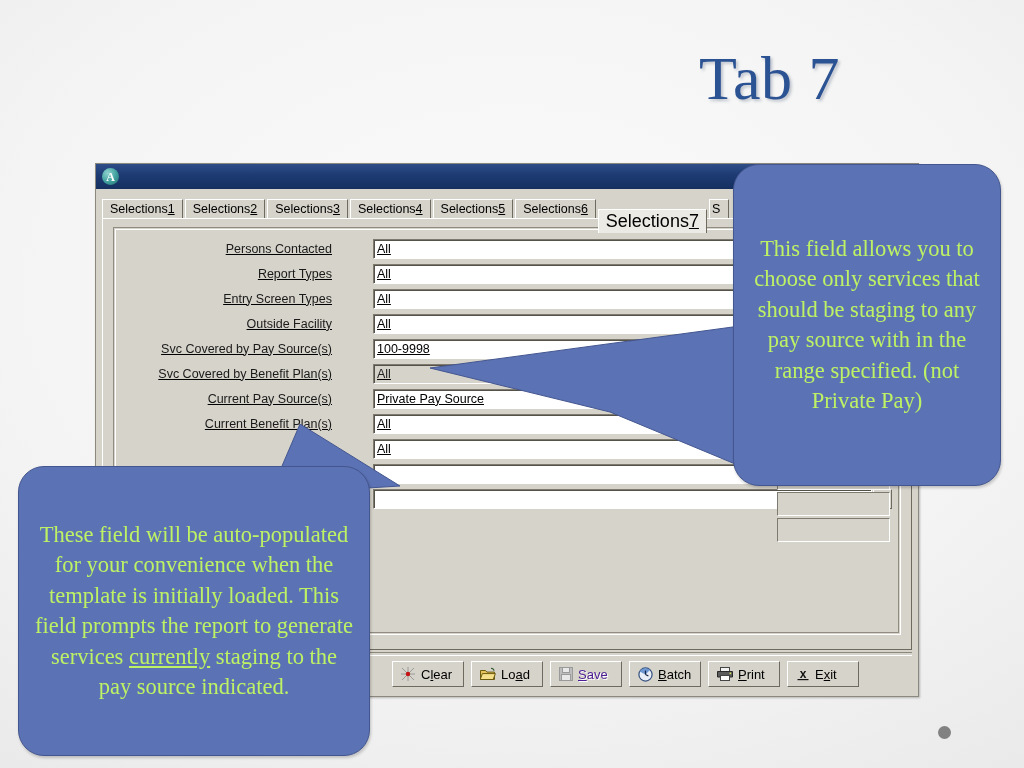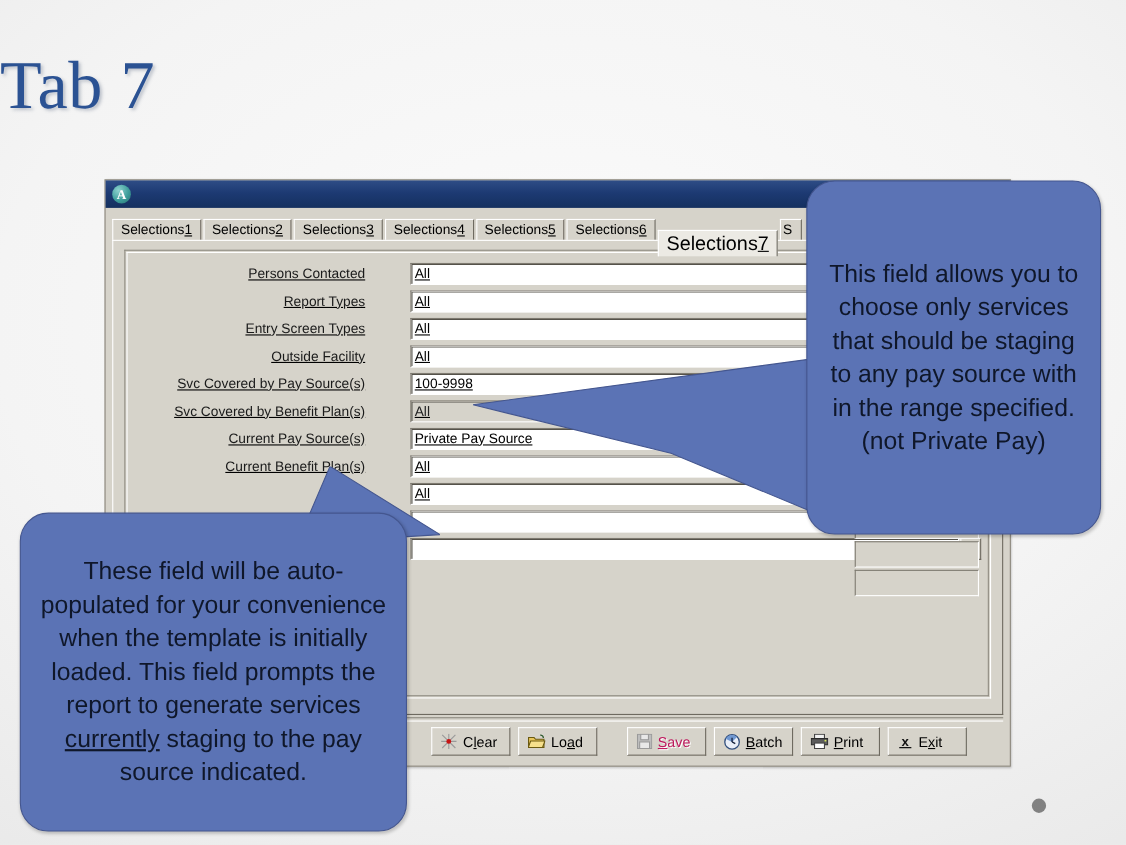--- a/index.html
+++ b/index.html
@@ -10,21 +10,21 @@
   }
   #slide{
     position:absolute;inset:0;
     background:
       radial-gradient(120% 110% at 50% 38%, #fbfbfb 0%, #f4f4f4 42%, #e9e9e9 72%, #dcdcdc 100%);
   }
 
   
   #slide-title{
     position:absolute;left:0;top:44px;width:840px;
-    text-align:left;
+    text-align:right;
     font-family:"Liberation Serif","DejaVu Serif",serif;
     font-size:62px;line-height:68px;
     color:#2b5293;
     text-shadow:2px 2px 3px rgba(120,130,150,.45);
     letter-spacing:.5px;
   }
 
   
   #app-window{
     position:absolute;left:95px;top:163px;width:822px;height:532px;
@@ -137,33 +137,33 @@
     position:absolute;left:6px;right:6px;bottom:6px;height:32px;
     display:flex;align-items:center;padding-left:290px;
   }
   .tbtn{
     height:26px;min-width:72px;padding:0 8px;box-sizing:border-box;
     background:#d6d3ca;
     border:1px solid #ffffff;border-right-color:#6e6a60;border-bottom-color:#6e6a60;
     display:flex;align-items:center;gap:5px;
     font-size:13px;color:#000000;white-space:nowrap;
   }
-  .tbtn.disabled{color:#be185d;text-shadow:1px 1px 0 #ffffff;margin-left:20px;}
+  .tbtn.disabled{color:#4c1d95;text-shadow:1px 1px 0 #ffffff;}
   .tbtn .mn{text-decoration:underline;}
   .tbtn svg{display:block;flex:none;}
   .tbtn-sep{width:7px;}
 
   
   .bubble{
     position:absolute;
     background:#5b73b5;
     border:1px solid #44568f;
     border-radius:26px;
-    color:#0f172a;
-    font-family:Liberation Sans, sans-serif;
+    color:#bef264;
+    font-family:Liberation Serif, serif;
     text-align:center;
     box-shadow:1px 2px 3px rgba(0,0,0,.2);
     z-index:40;
     display:flex;align-items:center;justify-content:center;
   }
   .bubble p{margin:0;padding:0 14px;}
   #bubble-right{
     left:733px;top:164px;width:266px;height:320px;
     font-size:22.5px;line-height:30.5px;
   }

